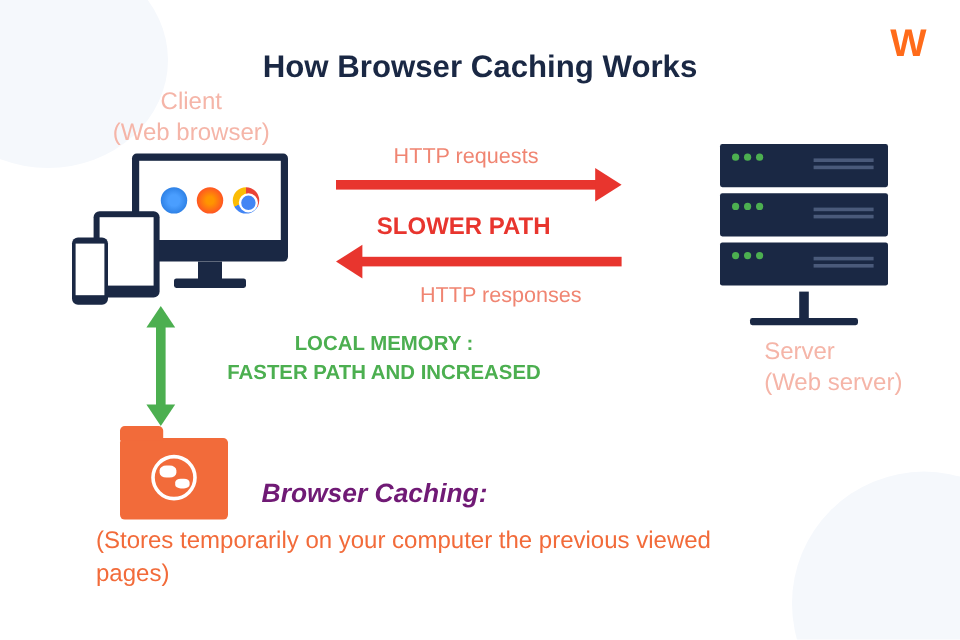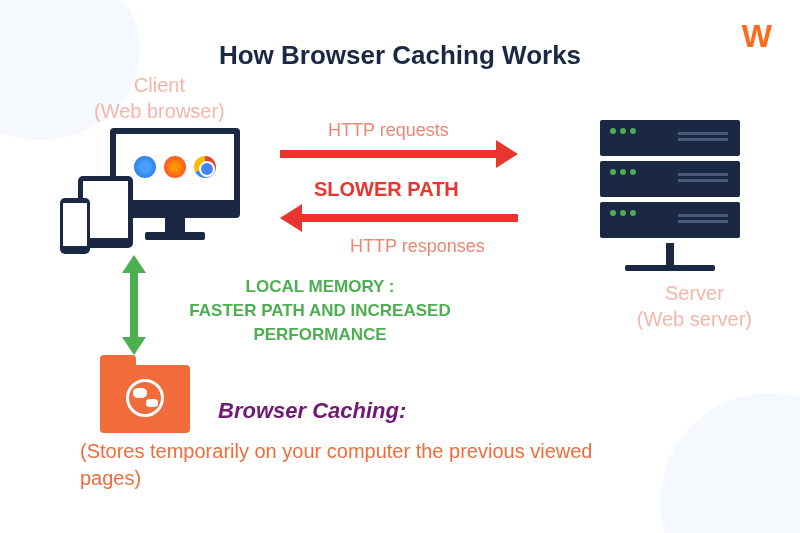--- a/index.html
+++ b/index.html
@@ -195,21 +195,20 @@
 }
 .server-base {
   width: 90px; height: 6px;
   background: #1a2844;
   margin: 0 auto;
   border-radius: 2px;
 }
 .server-label {
   position: absolute;
   top: 280px; right: 48px;
-  text-align: center;
   color: #f5b5a8;
   font-size: 20px;
   line-height: 1.3;
 }
 .arrow-vertical {
   position: absolute;
   top: 270px; left: 130px;
   width: 8px; height: 70px;
   background: #4caf50;
 }
@@ -330,21 +329,20 @@
 <div class="server-label">
   <span>Server</span><br>
   <span>(Web server)</span>
 </div>
 
 <div class="arrow-vertical"></div>
 
 <div class="local-memory-label">
   <span>LOCAL MEMORY :</span><br>
   <span>FASTER PATH AND INCREASED</span><br>
-  <span>PERFORMANCE</span>
 </div>
 
 <div class="folder">
   <div class="folder-globe"></div>
 </div>
 
 <div class="caching-title">Browser Caching:</div>
 <div class="caching-desc">(Stores temporarily on your computer the previous viewed pages)</div>
 
 </body></html>

